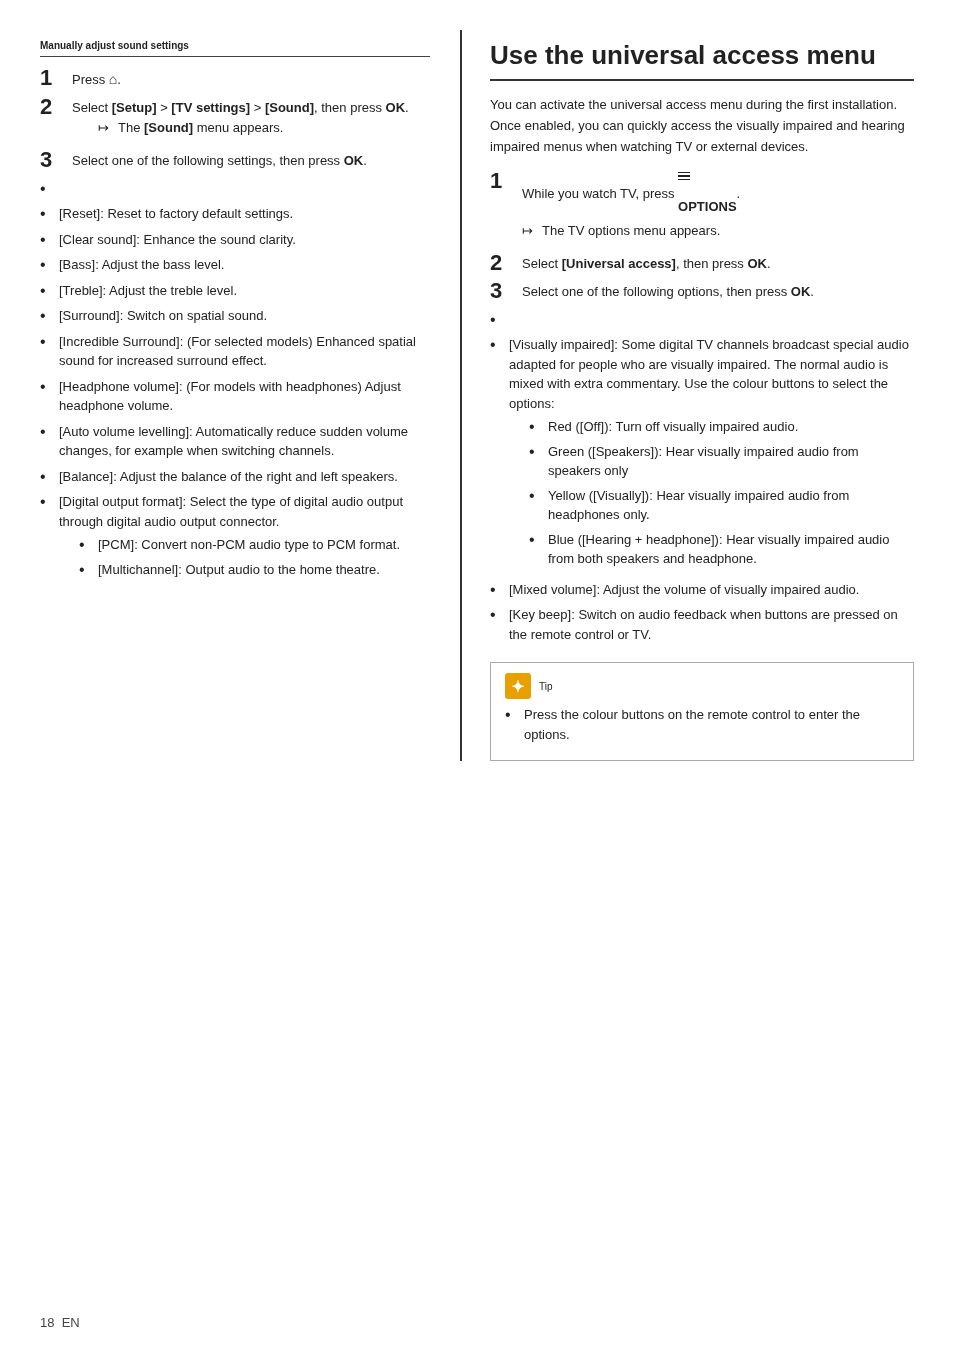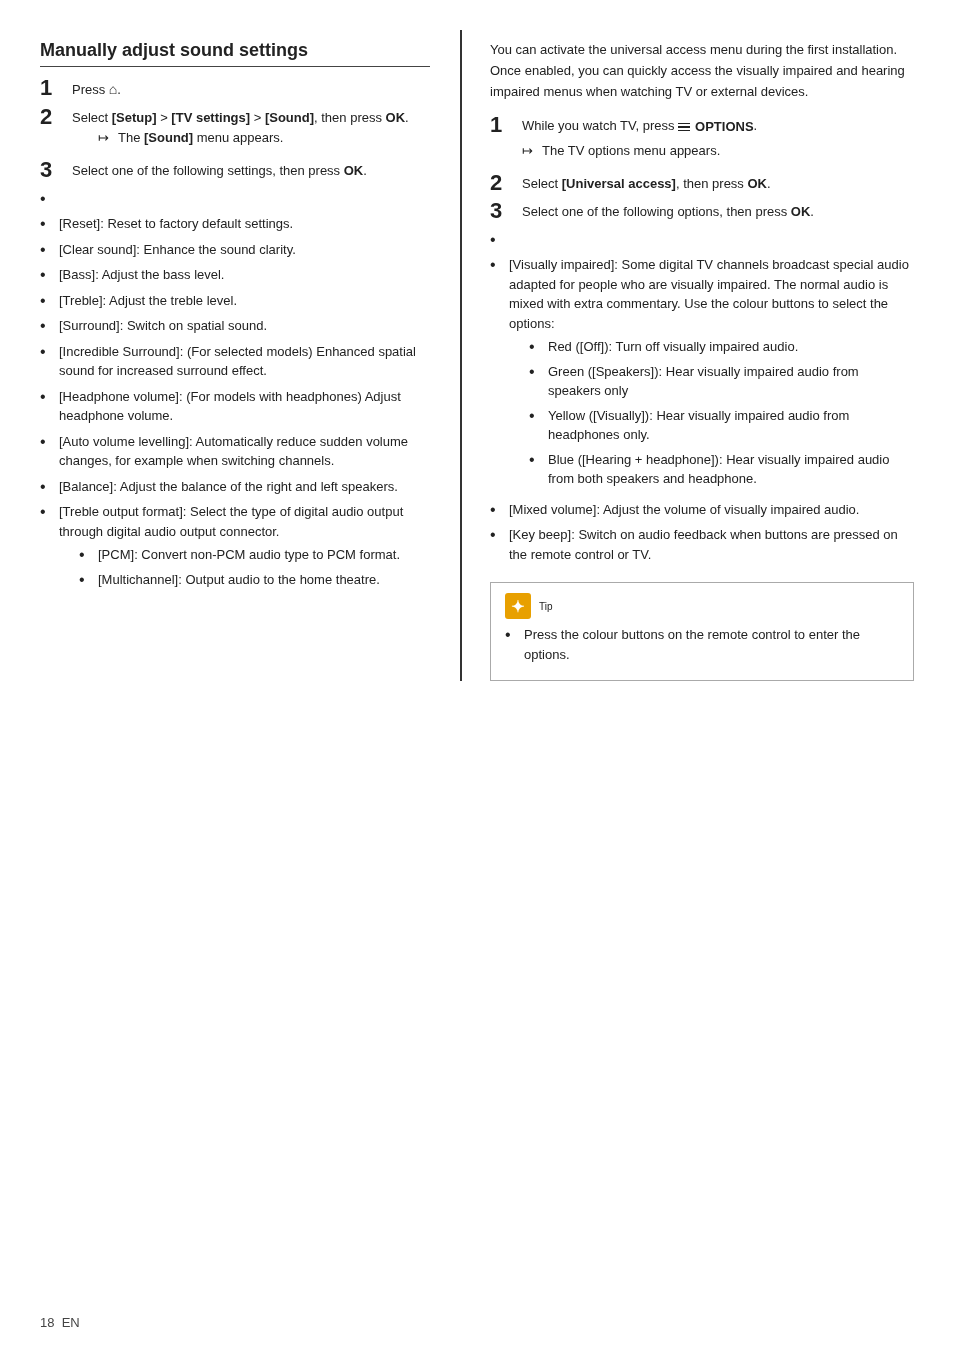--- a/index.html
+++ b/index.html
@@ -21,21 +21,21 @@
       flex: 0 0 390px;
       padding-top: 10px;
     }
     .right-col {
       flex: 1;
       border-left: 2px solid #333;
       padding-left: 28px;
       padding-top: 10px;
     }
     .section-title {
-      font-size: 18px;
+      font-size: 10px;
       font-weight: bold;
       border-bottom: 1.5px solid #444;
       padding-bottom: 5px;
       margin-bottom: 12px;
     }
     .big-title {
       font-size: 26px;
       font-weight: bold;
       line-height: 1.2;
       margin-bottom: 14px;
@@ -226,44 +226,45 @@
           <span class="dot">•</span>
           <span class="content"><span class="bracket">[Auto volume levelling]</span>: Automatically reduce sudden volume changes, for example when switching channels.</span>
         </li>
       <li>
           <span class="dot">•</span>
           <span class="content"><span class="bracket">[Balance]</span>: Adjust the balance of the right and left speakers.</span>
         </li>
       <li>
         <span class="dot">•</span>
         <span class="content">
-          <span class="bracket">[Treble output format]</span>: Select the type of digital audio output through digital audio output connector.
+          <span class="bracket">[Digital output format]</span>: Select the type of digital audio output through digital audio output connector.
           <ul class="sub-bullet-list">
             <li>
                 <span class="dot">•</span>
                 <span><span class="bracket">[PCM]</span>: Convert non-PCM audio type to PCM format.</span>
               </li>
             <li>
                 <span class="dot">•</span>
                 <span><span class="bracket">[Multichannel]</span>: Output audio to the home theatre.</span>
               </li>
           </ul>
         </span>
       </li>
     </ul>
   </div>
 
   <div class="right-col">
+    <div class="big-title">Use the universal access menu</div>
 
     <p class="intro-text">You can activate the universal access menu during the first installation. Once enabled, you can quickly access the visually impaired and hearing impaired menus when watching TV or external devices.</p>
 
     <div class="step">
       <div class="step-num">1</div>
       <div class="step-text">
-        While you watch TV, press <span style="display:inline-flex;align-items:center;gap:3px;vertical-align:middle;">
+        While you watch TV, press <span style="display:inline-flex;gap:17px;vertical-align:middle;flex-direction:column;">
             <span style="display:inline-flex;flex-direction:column;gap:2px;margin-right:2px;">
               <span style="display:block;width:12px;height:1.5px;background:#222;"></span>
               <span style="display:block;width:12px;height:1.5px;background:#222;"></span>
               <span style="display:block;width:12px;height:1.5px;background:#222;"></span>
             </span>
             <span class="ok">OPTIONS</span>
           </span>.
         <div class="arrow-item" style="margin-left:0;margin-top:4px;">
           <span class="arrow">↦</span>
           <span>The TV options menu appears.</span>

